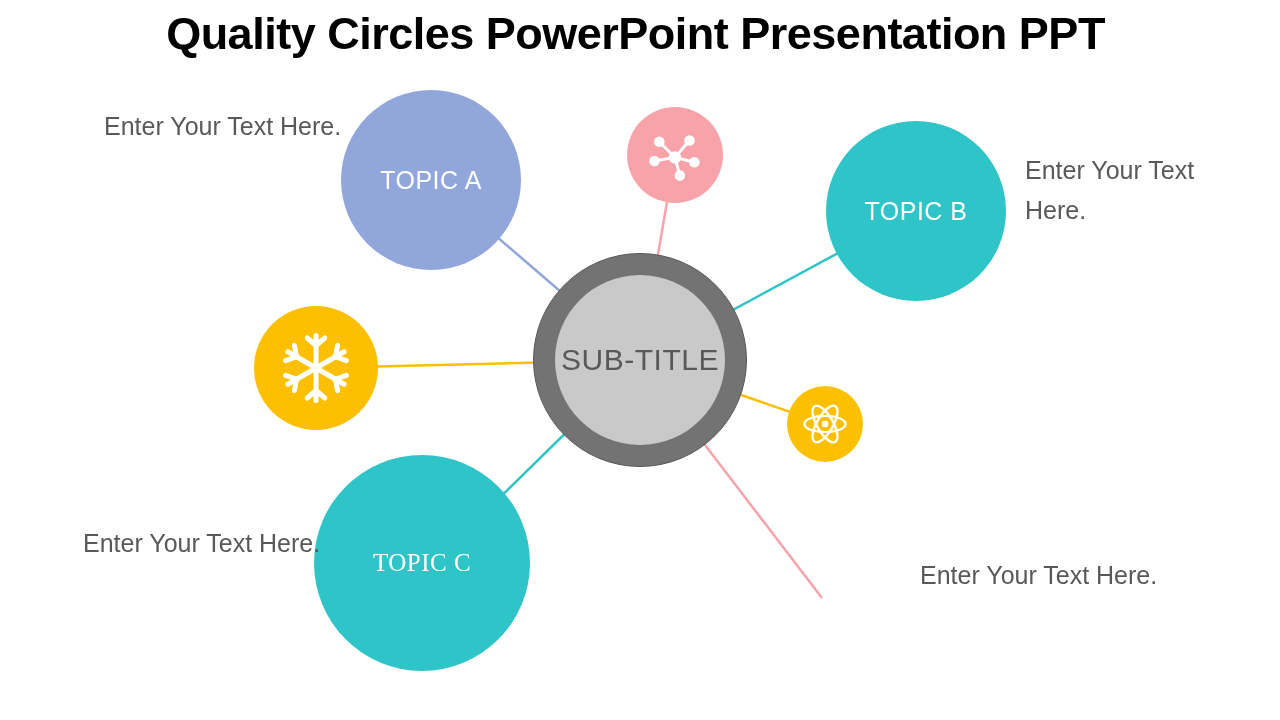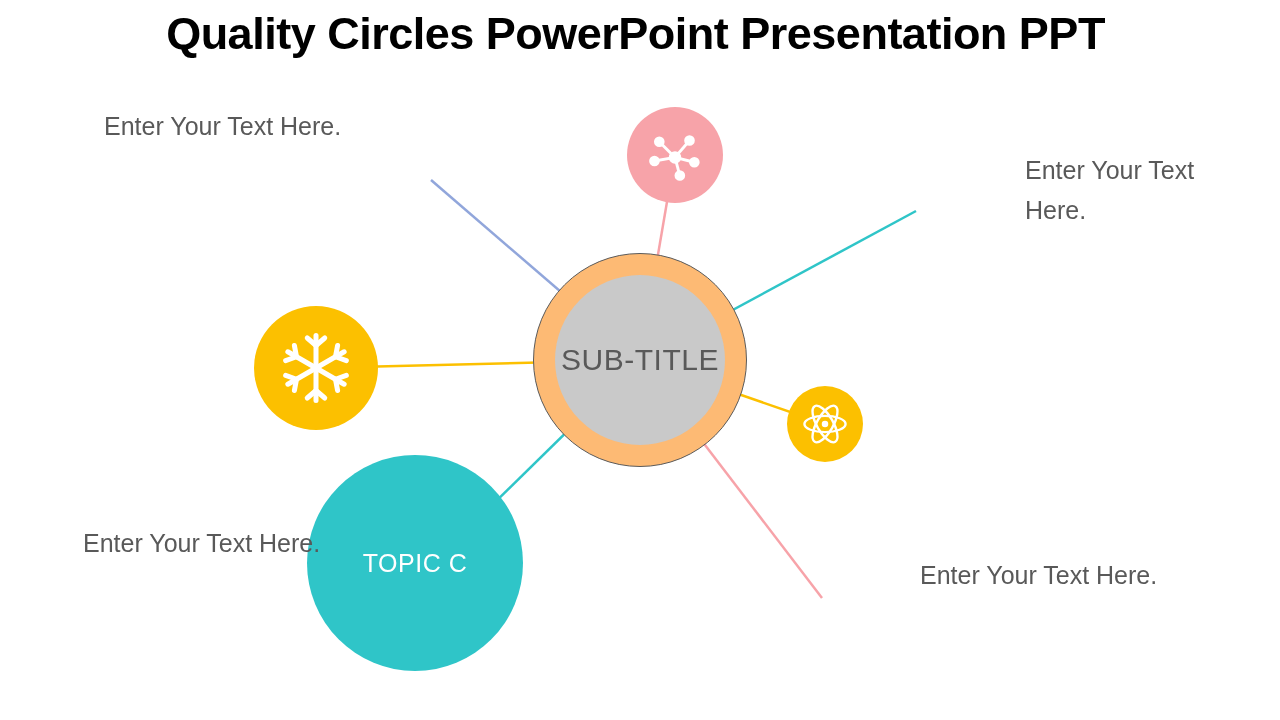--- a/index.html
+++ b/index.html
@@ -17,27 +17,27 @@
   .l-teal{stroke:var(--teal);}
   .l-pink{stroke:var(--pink);}
   .l-yellow{stroke:var(--yellow);}
   .circle{
     position:absolute;border-radius:50%;display:flex;align-items:center;justify-content:center;
     z-index:2;color:#ffffff;
   }
   .topic-label{font-size:25px;font-weight:400;letter-spacing:0.5px;color:#ffffff;}
   .c-topic-a{left:341px;top:90px;width:180px;height:180px;background:var(--blue);}
   .c-topic-b{left:826px;top:121px;width:180px;height:180px;background:var(--teal);}
-  .c-topic-c{left:307px;top:455px;width:216px;height:216px;background:var(--teal);}
+  .c-topic-c{left:314px;top:455px;width:216px;height:216px;background:var(--teal);font-family:Liberation Serif, serif;}
   .c-topic-d{left:747px;top:523px;width:150px;height:150px;background:var(--pink);}
   .c-icon-top{left:627px;top:107px;width:96px;height:96px;background:var(--pink);}
   .c-icon-left{left:254px;top:306px;width:124px;height:124px;background:var(--yellow);}
   .c-icon-right{left:787px;top:386px;width:76px;height:76px;background:var(--yellow);}
   .c-center-outer{
-    left:533px;top:253px;width:214px;height:214px;background:#fdba74;
+    left:533px;top:253px;width:214px;height:214px;background:#737373;
     border:1px solid var(--center-border);z-index:3;box-sizing:border-box;
   }
   .c-center-inner{
     position:static;width:170px;height:170px;border-radius:50%;background:var(--center-fill);
     display:flex;align-items:center;justify-content:center;
   }
   .center-label{font-size:30px;color:var(--text-gray);letter-spacing:0.5px;}
   .annotation{
     position:absolute;z-index:2;color:var(--text-gray);font-size:25px;line-height:1.6;
   }
@@ -57,21 +57,27 @@
   <svg class="connectors" width="1280" height="720" viewBox="0 0 1280 720">
     <line class="l-blue" x1="640" y1="360" x2="431" y2="180"></line>
     <line class="l-pink" x1="640" y1="360" x2="675" y2="155"></line>
     <line class="l-teal" x1="640" y1="360" x2="916" y2="211"></line>
     <line class="l-yellow" x1="640" y1="360" x2="316" y2="368"></line>
     <line class="l-yellow" x1="640" y1="360" x2="825" y2="424"></line>
     <line class="l-teal" x1="640" y1="360" x2="433" y2="563"></line>
     <line class="l-pink" x1="640" y1="360" x2="822" y2="598"></line>
   </svg>
 
+  <div class="circle c-topic-a">
+    <span class="topic-label">TOPIC A</span>
+  </div>
 
+  <div class="circle c-topic-b">
+    <span class="topic-label">TOPIC B</span>
+  </div>
 
   <div class="circle c-topic-c">
     <span class="topic-label">TOPIC C</span>
   </div>
 
 
   <div class="circle c-icon-top">
     <span class="icon-wrap">
       <svg viewBox="0 0 48 48" width="58" height="58" aria-hidden="true">
         <g stroke="#ffffff" stroke-width="2.4" fill="#ffffff">

